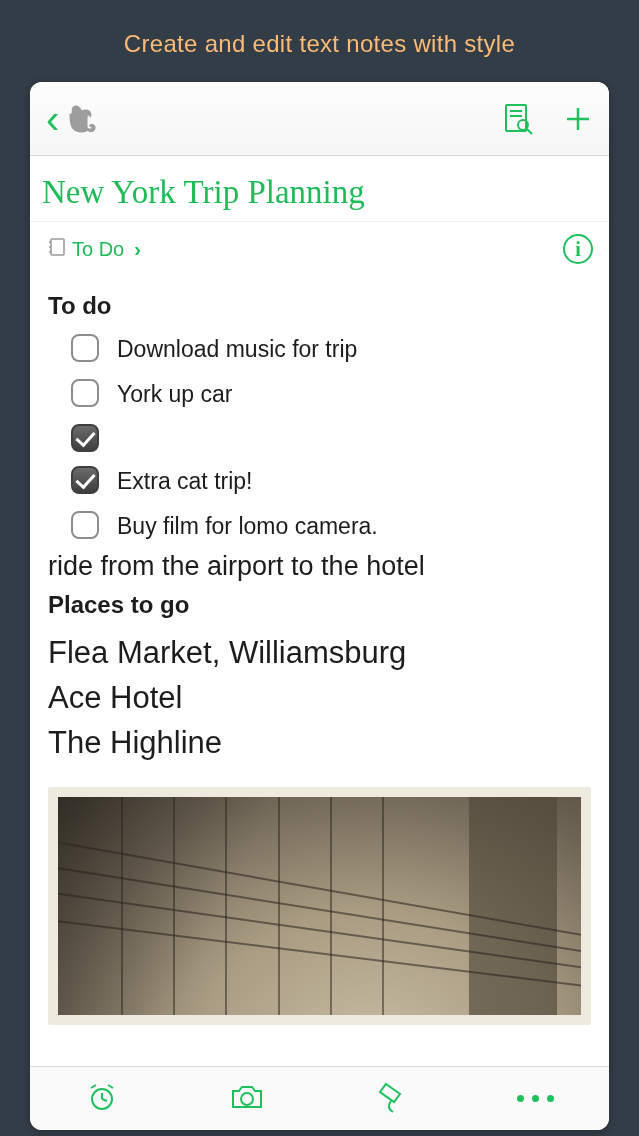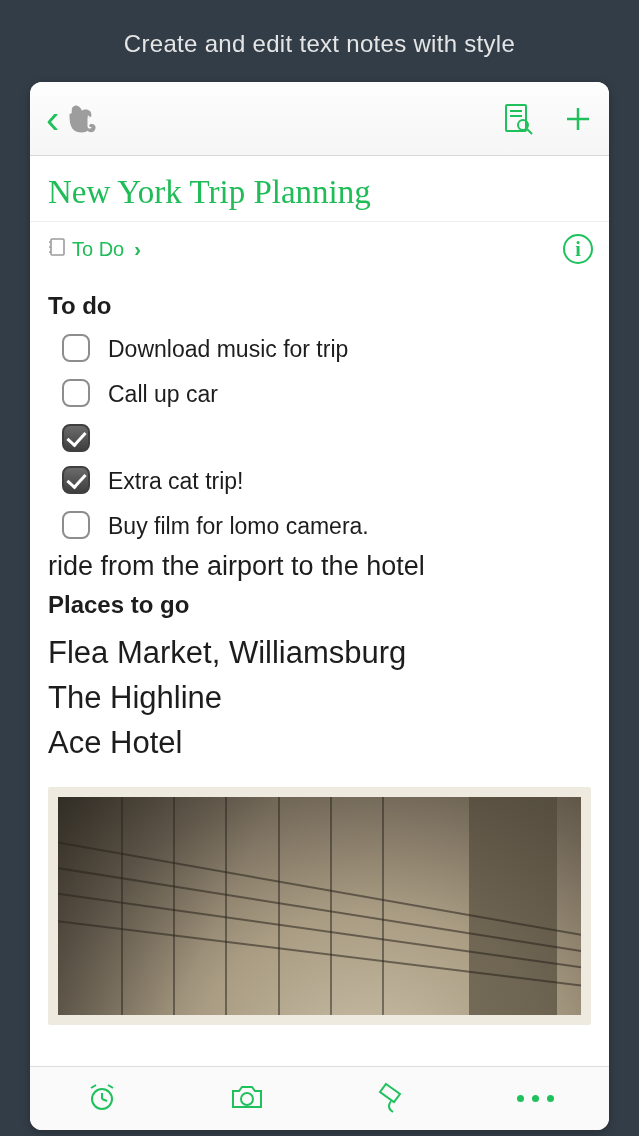--- a/index.html
+++ b/index.html
@@ -5,21 +5,21 @@
     * { margin: 0; padding: 0; box-sizing: border-box; }
     body {
       width: 639px;
       height: 1136px;
       background: #333d47;
       font-family: -apple-system, "Helvetica Neue", Helvetica, Arial, sans-serif;
       overflow: hidden;
     }
     .promo-header {
       text-align: center;
-      color: #e5e5e5;
+      color: #fdba74;
       font-size: 24px;
       font-weight: 400;
       padding: 30px 20px 24px;
       letter-spacing: 0.3px;
     }
     .phone {
       margin: 0 auto;
       width: 579px;
       height: 1048px;
       background: #fff;
@@ -36,42 +36,42 @@
       display: flex;
       align-items: center;
       padding: 0 16px;
     }
     .toolbar .left { display: flex; align-items: center; gap: 6px; }
     .toolbar .spacer { flex: 1; }
     .toolbar .right { display: flex; align-items: center; gap: 30px; }
     .chev-back { color: #20c05c; font-size: 40px; font-weight: 300; line-height: 1; }
     .elephant { width: 36px; height: 36px; color: #9d9d9d; }
     .icon-btn { color: #20c05c; display: inline-flex; }
-    .title-wrap { padding: 18px 18px 10px; border-bottom: 1px solid #eee; }
+    .title-wrap { padding: 18px 12px 10px; border-bottom: 1px solid #eee; }
     .title {
       font-family: Georgia, "Times New Roman", serif;
       color: #1fbc58;
       font-size: 33px;
       font-weight: 400;
     }
     .meta-row {
       display: flex; align-items: center; justify-content: space-between;
       padding: 12px 16px 8px 18px;
     }
     .meta-left { display: flex; align-items: center; gap: 6px; color: #1fbc58; font-size: 20px; }
     .notebook-icon { color: #9c9c9c; }
     .meta-chev { font-weight: 700; font-size: 20px; margin-left: 4px; }
     .info-circle {
       width: 30px; height: 30px; border: 2px solid #1fc15d; border-radius: 50%;
       display: flex; align-items: center; justify-content: center;
       color: #1fc15d; font-family: Georgia, serif; font-size: 20px; font-weight: 600;
     }
     .content { flex: 1; overflow: hidden; padding: 14px 18px 0; color: #1d1d1d; }
     .section-title { font-size: 24px; font-weight: 700; margin: 6px 0 12px; }
-    .todo { display: flex; align-items: flex-start; gap: 18px; margin: 14px 0 14px 14px; }
+    .todo { display: flex; align-items: flex-start; gap: 18px; margin: 14px 0 14px 23px; }
     .todo-text { font-size: 23px; line-height: 1.35; }
     .todo-cont { font-size: 27px; line-height: 1.35; margin-top: -8px; }
     .cbx {
       width: 28px; height: 28px; border: 2px solid #8d8d8d; border-radius: 8px;
       flex-shrink: 0; position: relative; background: #fff;
     }
     .cbx.checked {
       background: linear-gradient(#6b6b6b,#3f3f3f);
       border-color: #3f3f3f;
     }
@@ -164,41 +164,41 @@
   <div class="content">
     <div class="section-title">To do</div>
 
     <div id="todo-list">
         <div class="todo">
           <div class="cbx"></div>
           <div class="todo-text">Download music for trip</div>
         </div>
         <div class="todo">
           <div class="cbx"></div>
-          <div class="todo-text">Call up car</div>
+          <div class="todo-text">York up car</div>
         </div>
         <div class="todo">
           <div class="cbx checked"></div>
         </div>
         <div class="todo">
           <div class="cbx checked"></div>
           <div class="todo-text">Extra cat trip!</div>
         </div>
         <div class="todo">
           <div class="cbx"></div>
           <div class="todo-text">Buy film for lomo camera.</div>
         </div>
         <div class="todo-cont">ride from the airport to the hotel</div>
       </div>
 
     <div class="section-title" style="">Places to go</div>
     <div class="places" id="places-list">
         <p>Flea Market, Williamsburg</p>
+        <p>Ace Hotel</p>
         <p>The Highline</p>
-        <p>Ace Hotel</p>
       </div>
 
     <div class="photo-frame">
       <div class="photo">
         <div class="tower"></div>
         <div class="cable" style="top:18%; left:-5%; transform:rotate(10deg)"></div>
         <div class="cable" style="top:30%; left:-5%; transform:rotate(9deg)"></div>
         <div class="cable" style="top:42%; left:-5%; transform:rotate(8deg)"></div>
         <div class="cable" style="top:55%; left:-5%; transform:rotate(7deg)"></div>
         <div class="vcable" style="left:12%"></div>

